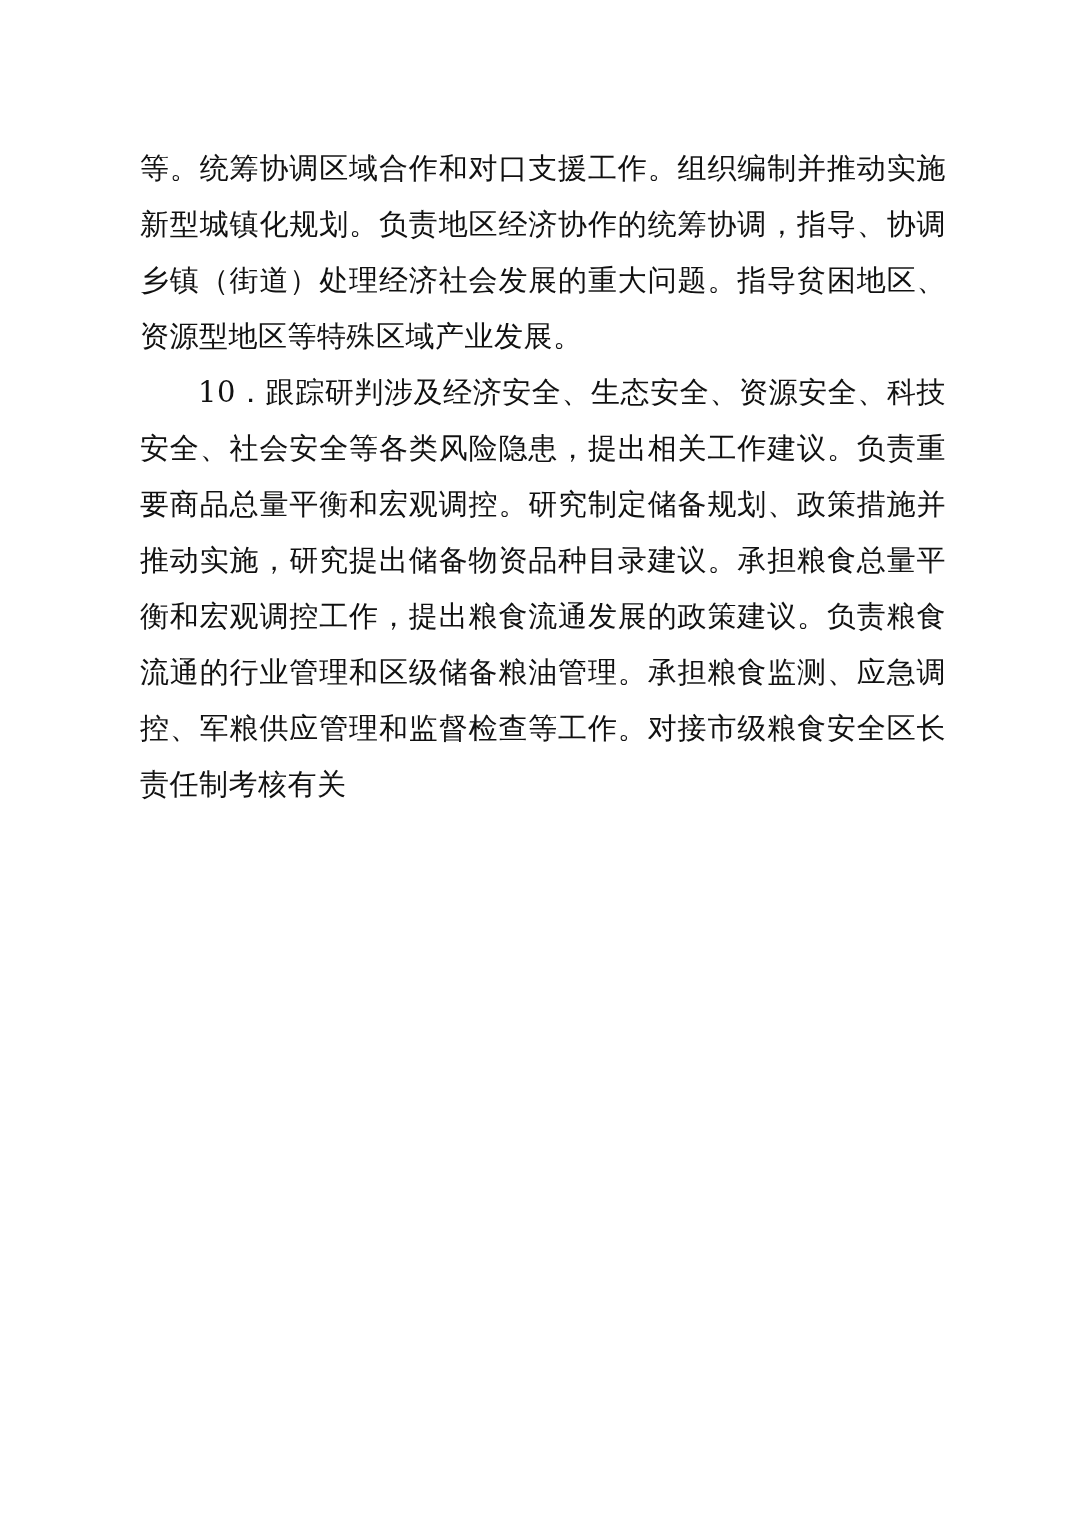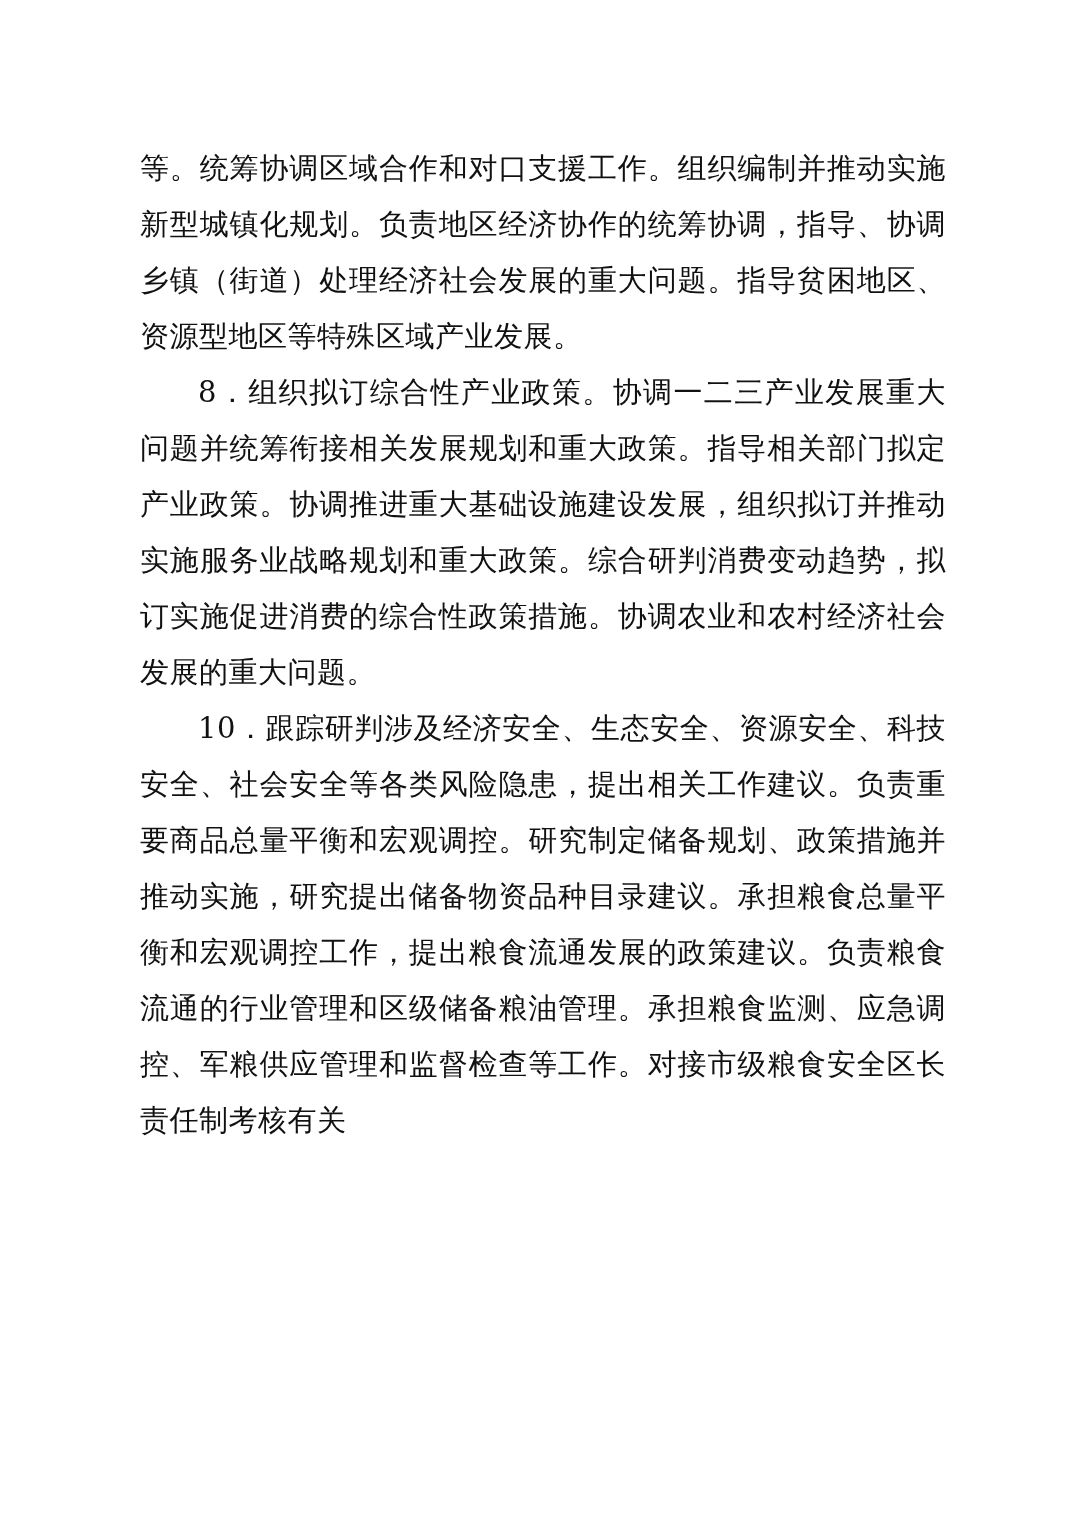--- a/index.html
+++ b/index.html
@@ -39,16 +39,15 @@
   .para.indent {
     text-indent: 58px;
   }
 </style>
 </head>
 <body>
 
 <div class="page">
   <div class="doc-body">
     <p class="para">等。统筹协调区域合作和对口支援工作。组织编制并推动实施新型城镇化规划。负责地区经济协作的统筹协调，指导、协调乡镇（街道）处理经济社会发展的重大问题。指导贫困地区、资源型地区等特殊区域产业发展。</p>
-    <p class="para indent">8．组织拟订综合性产业政策。协调一二三产业发展重大问题并统筹衔接相关发展规划和重大政策。指导相关部门拟定产业政策。协调推进重大基础设施建设发展，组织拟订并推动实施服务业战略规划和重大政策。综合研判消费变动趋势，拟订实施促进消费的综合性政策措施。协调农业和农村经济社会发展的重大问题。</p>
     <p class="para indent">10．跟踪研判涉及经济安全、生态安全、资源安全、科技安全、社会安全等各类风险隐患，提出相关工作建议。负责重要商品总量平衡和宏观调控。研究制定储备规划、政策措施并推动实施，研究提出储备物资品种目录建议。承担粮食总量平衡和宏观调控工作，提出粮食流通发展的政策建议。负责粮食流通的行业管理和区级储备粮油管理。承担粮食监测、应急调控、军粮供应管理和监督检查等工作。对接市级粮食安全区长责任制考核有关</p>
   </div>
 </div>
 
 </body></html>

